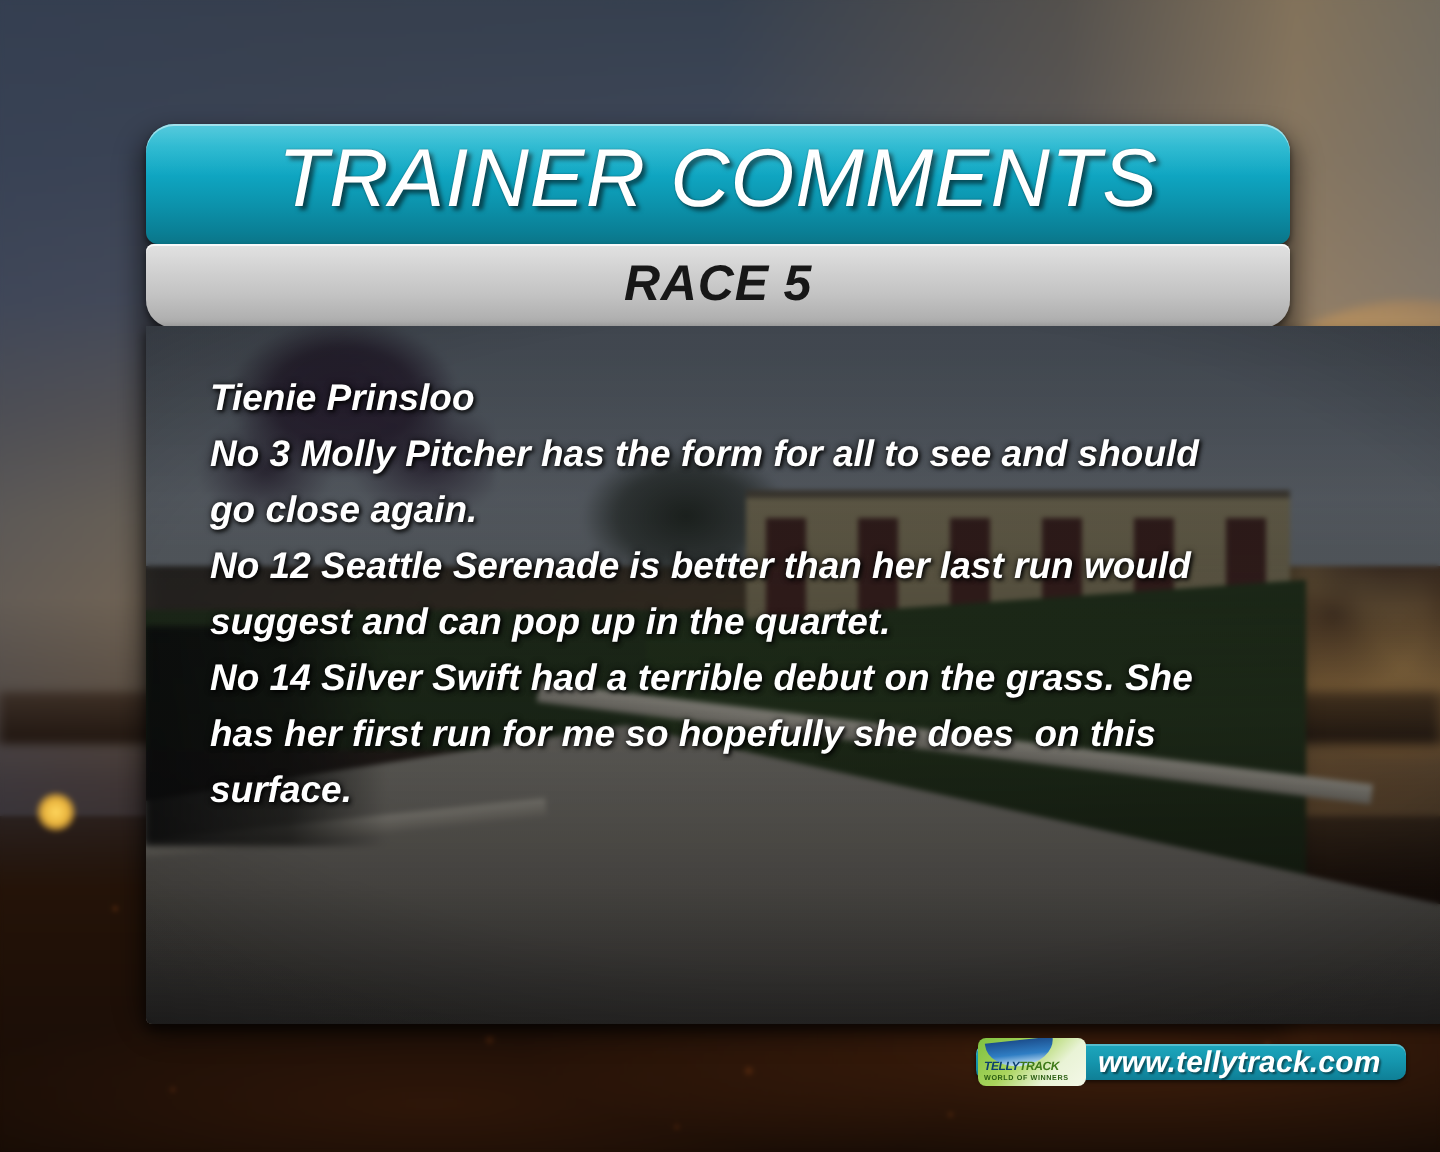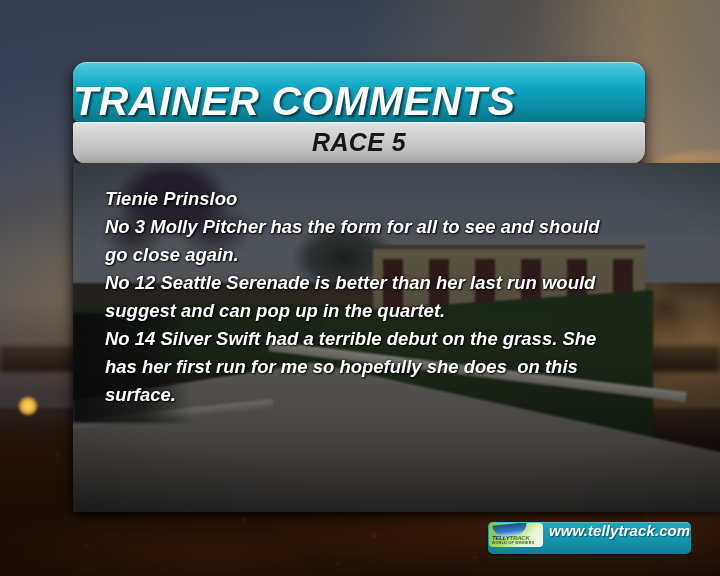--- a/index.html
+++ b/index.html
@@ -162,23 +162,24 @@
   }
   .title-bar::after {
     content: "";
     position: absolute;
     left: 0; top: 0; right: 0; height: 26px;
     background: linear-gradient(to bottom, rgba(255,255,255,0.22), rgba(255,255,255,0));
     pointer-events: none;
   }
   .title-text {
     position: absolute;
-    left: 0; right: 0; top: 16px;
+    left: 0; right: 0; top: 4px;
+    text-align: center;
     font-size: 41px;
-    font-weight: bold;
+    font-weight: normal;
     font-style: italic;
     letter-spacing: 0.6px;
     color: #ffffff;
     text-shadow: 2px 2px 2px rgba(0,0,0,0.55),
                  0 0 1px rgba(0,0,0,0.4);
     white-space: nowrap;
   }
 
   
   .subtitle-bar {
@@ -332,26 +333,27 @@
     color: #ffffff;
     text-shadow: 1px 1px 2px rgba(0,0,0,0.9),
                  0 0 3px rgba(0,0,0,0.7);
     white-space: pre-wrap;
   }
 
   
   #tellytrack {
     position: absolute;
     left: 488px; top: 522px;
-    height: 32px;
+    height: 18px;
     display: flex;
+    align-items: center;
     border-radius: 5px;
     background: linear-gradient(to bottom, #1ea7bd 0%, #1596ae 48%, #0f7f96 100%);
     box-shadow: 0 1px 2px rgba(0,0,0,0.6), inset 0 1px 0 rgba(255,255,255,0.25);
-    padding-right: 1px;
+    padding-right: 13px;
   }
   .tt-logo {
     position: relative;
     width: 54px; height: 24px;
     margin: 1px 6px 1px 1px;
     border-radius: 4px;
     background: linear-gradient(135deg, #7fc241 0%, #a9d45c 40%, #e9f3d6 70%, #f4f8e8 100%);
     overflow: hidden;
     flex: 0 0 auto;
   }

